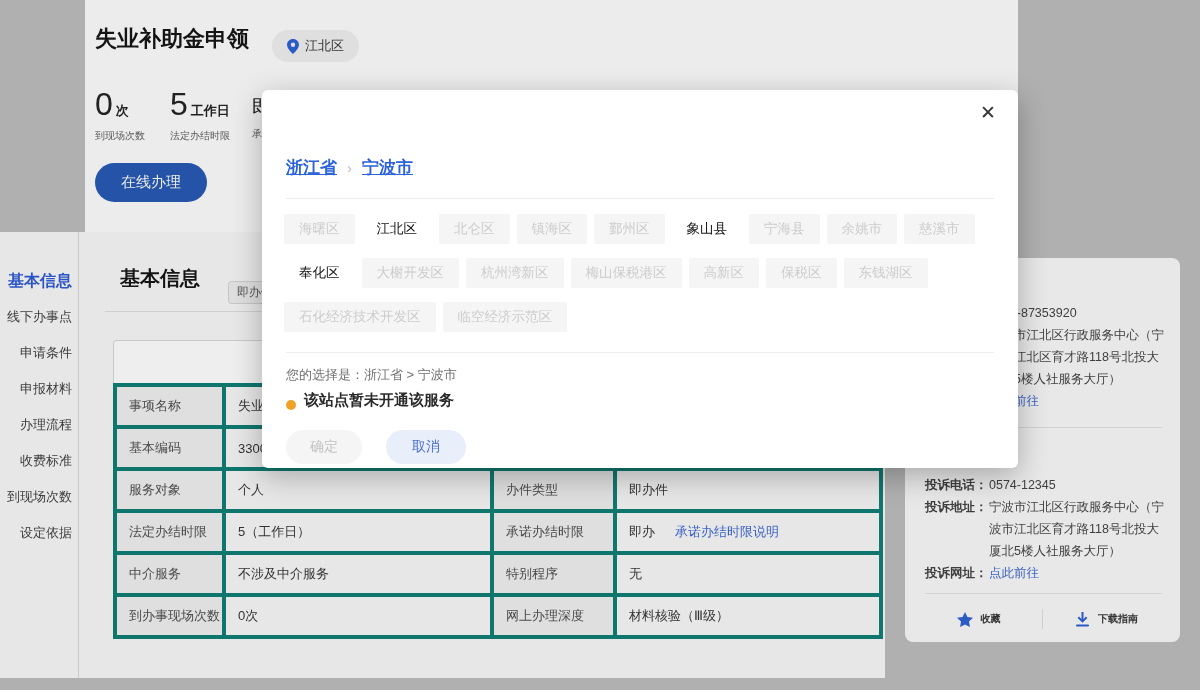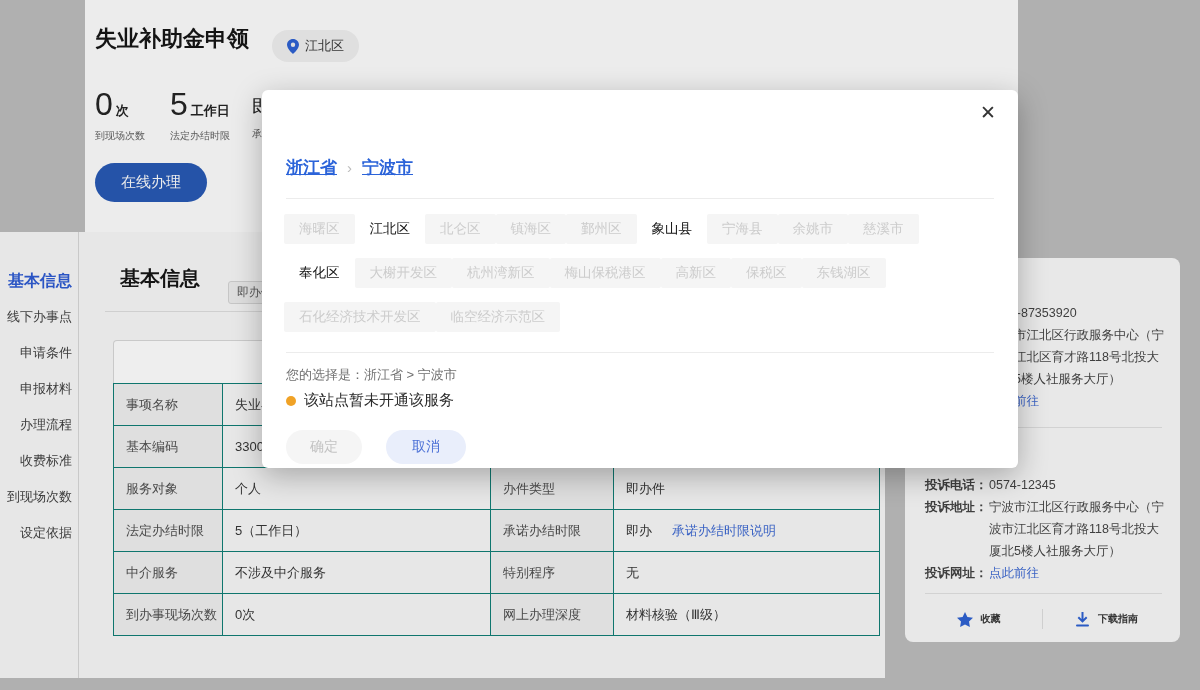--- a/index.html
+++ b/index.html
@@ -34,21 +34,21 @@
   .side-item.active { font-size:16px; font-weight:bold; color:#2b55c4; }
 
   .section-title { left:120px; top:265px; font-size:20px; font-weight:bold; color:#141414; }
   .section-badge { left:228px; top:281px; padding:2px 8px; background:#dedede;
     border:1px solid #c6c6c6; border-radius:3px; font-size:12px; color:#555; }
   .title-divider { left:105px; top:311px; width:774px; height:1px; background:#cfcfcf; }
   .pretable-strip { left:113px; top:340px; width:766px; height:44px; background:#eeeeee;
     border:1px solid #c9c9c9; border-bottom:none; border-radius:4px 4px 0 0; }
 
   table.info { left:113px; top:383px; width:766px; border-collapse:collapse; font-size:13px; position:absolute; table-layout:fixed; }
-  table.info td { border:1px solid #0f766e; height:42px; padding:0 12px; overflow:hidden; white-space:nowrap; }
+  table.info td { border:4px solid #0f766e; height:42px; padding:0 12px; overflow:hidden; white-space:nowrap; }
   table.info td.lbl { background:#dfdfdf; color:#4a4a4a; }
   table.info td.val { background:#e7e7e7; color:#333; }
   table.info a.cell-link { color:#3b63c4; text-decoration:none; margin-left:20px; cursor:pointer; }
 
   
   .info-card { left:905px; top:258px; width:275px; height:384px; background:#e8e8e8; border-radius:8px; }
   .ic-rows { position:absolute; left:20px; right:12px; }
   .ic-rows.top { top:44px; }
   .ic-rows.bottom { top:216px; }
   .ic-row { display:flex; font-size:12.5px; line-height:22px; }
@@ -66,27 +66,27 @@
   
   .modal { left:262px; top:90px; width:756px; height:378px; background:#ffffff;
     border-radius:6px; box-shadow:0 8px 30px rgba(0,0,0,0.28); }
   .modal-title { left:24px; top:16px; font-size:20px; font-weight:bold; color:#1a1a1a; }
   .modal-close { right:22px; top:13px; font-size:19px; color:#333; cursor:pointer; line-height:1; }
   .crumbs { left:24px; top:66px; display:flex; align-items:center; gap:10px; }
   .crumbs a { font-size:17px; font-weight:bold; color:#2b63d9; text-decoration:underline; cursor:pointer; }
   .crumbs .sep { color:#bbb; font-size:15px; }
   .m-div { left:24px; width:708px; height:1px; background:#ececec; }
   .regions { left:22px; top:124px; width:714px; }
-  .region-row { display:flex; margin-bottom:14px; }
+  .region-row { display:flex; gap:7px; margin-bottom:14px; }
   .region-btn { height:30px; line-height:30px; padding:0 15px; font-size:13.5px;
     border-radius:2px; white-space:nowrap; }
   .region-btn.disabled { background:#f5f5f5; color:#cccccc; }
   .region-btn.enabled { background:transparent; color:#141414; cursor:pointer; }
   .selection-line { left:24px; top:276px; font-size:13px; color:#707070; }
-  .warning-line { left:24px; top:301px; display:flex; align-items:center; gap:8px; }
+  .warning-line { left:24px; top:301px; display:flex; align-items:flex-end; gap:8px;font-weight:bold; }
   .warn-dot { width:10px; height:10px; border-radius:50%; background:#f0a226; }
   .warning-text { font-size:15px; color:#2a2a2a; }
   .m-btn { top:340px; height:34px; border-radius:17px; display:flex; align-items:center;
     justify-content:center; font-size:14px; border:none; }
   .m-btn.confirm { left:24px; width:76px; background:#f5f5f5; color:#c3c3c3; }
   .m-btn.cancel { left:124px; width:80px; background:#e9eefb; color:#4a6fd6; cursor:pointer; }
 </style>
 </head>
 <body>
 

